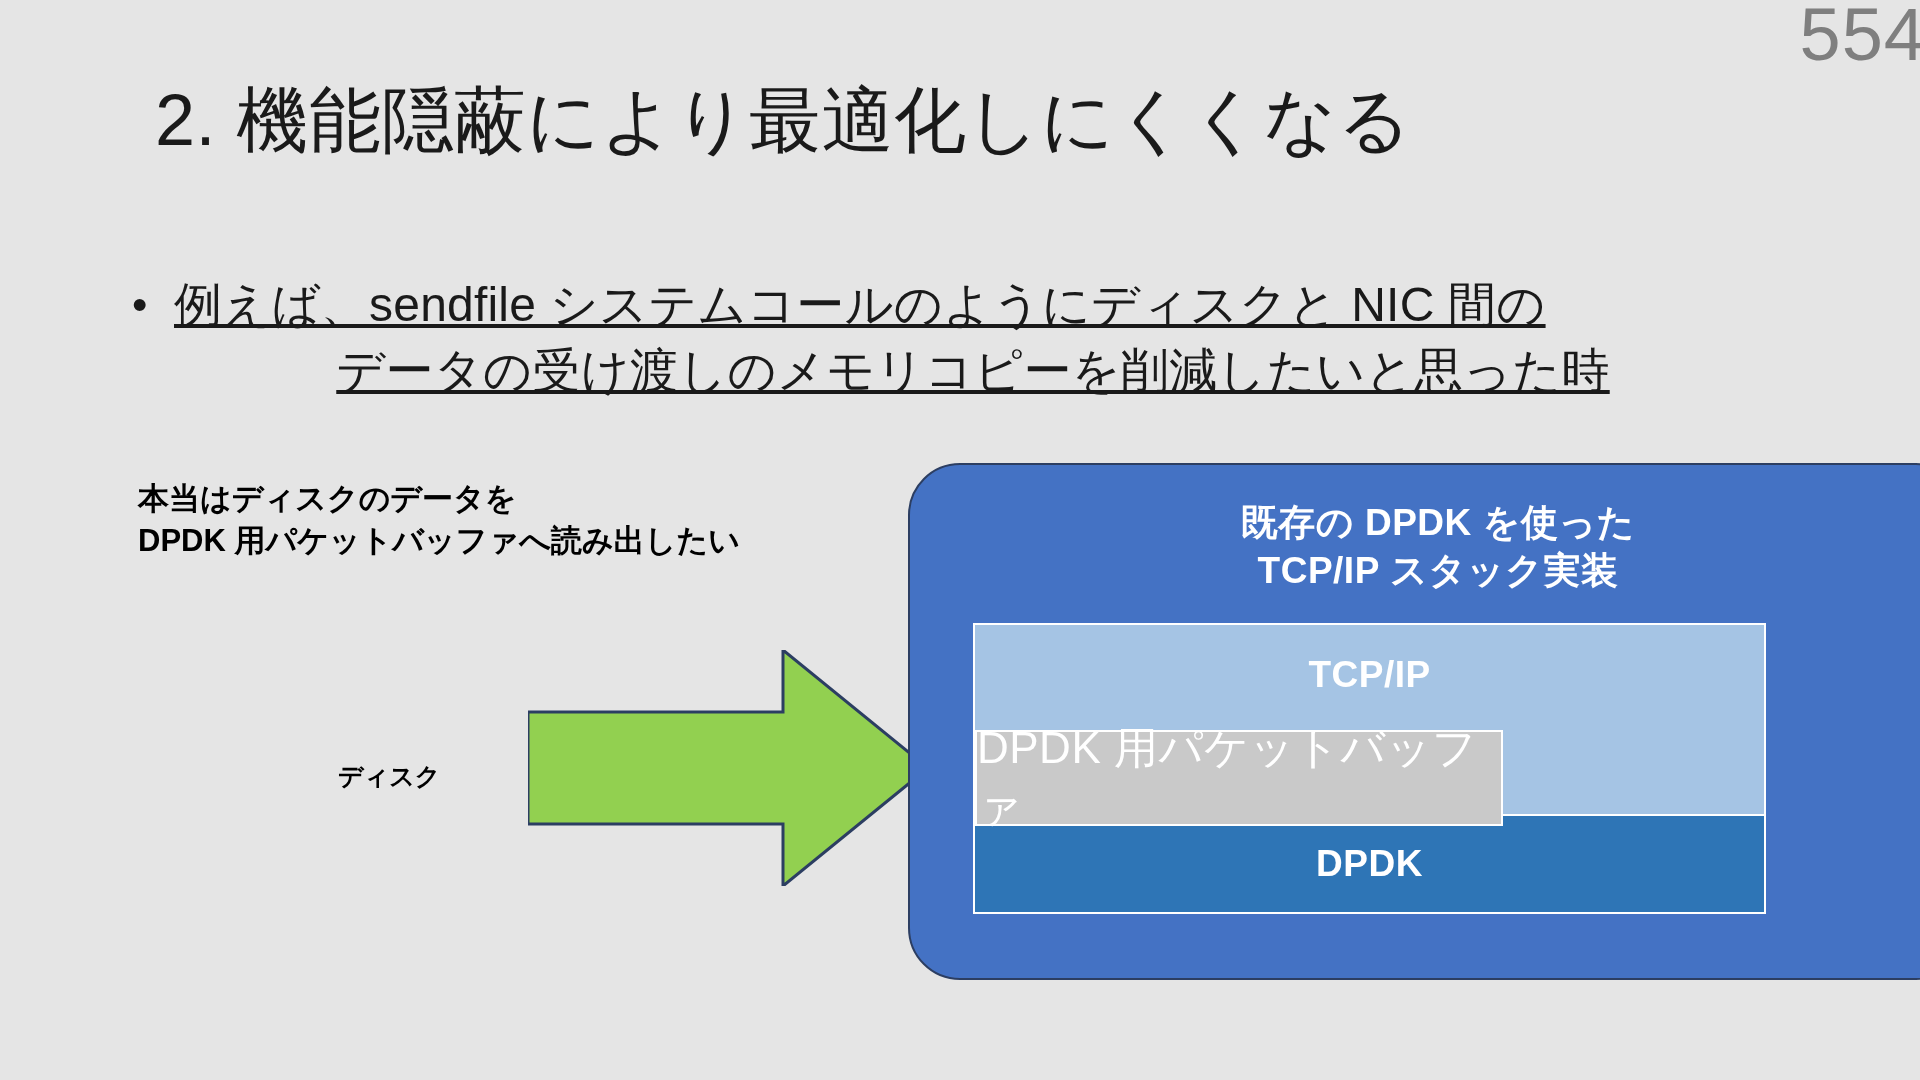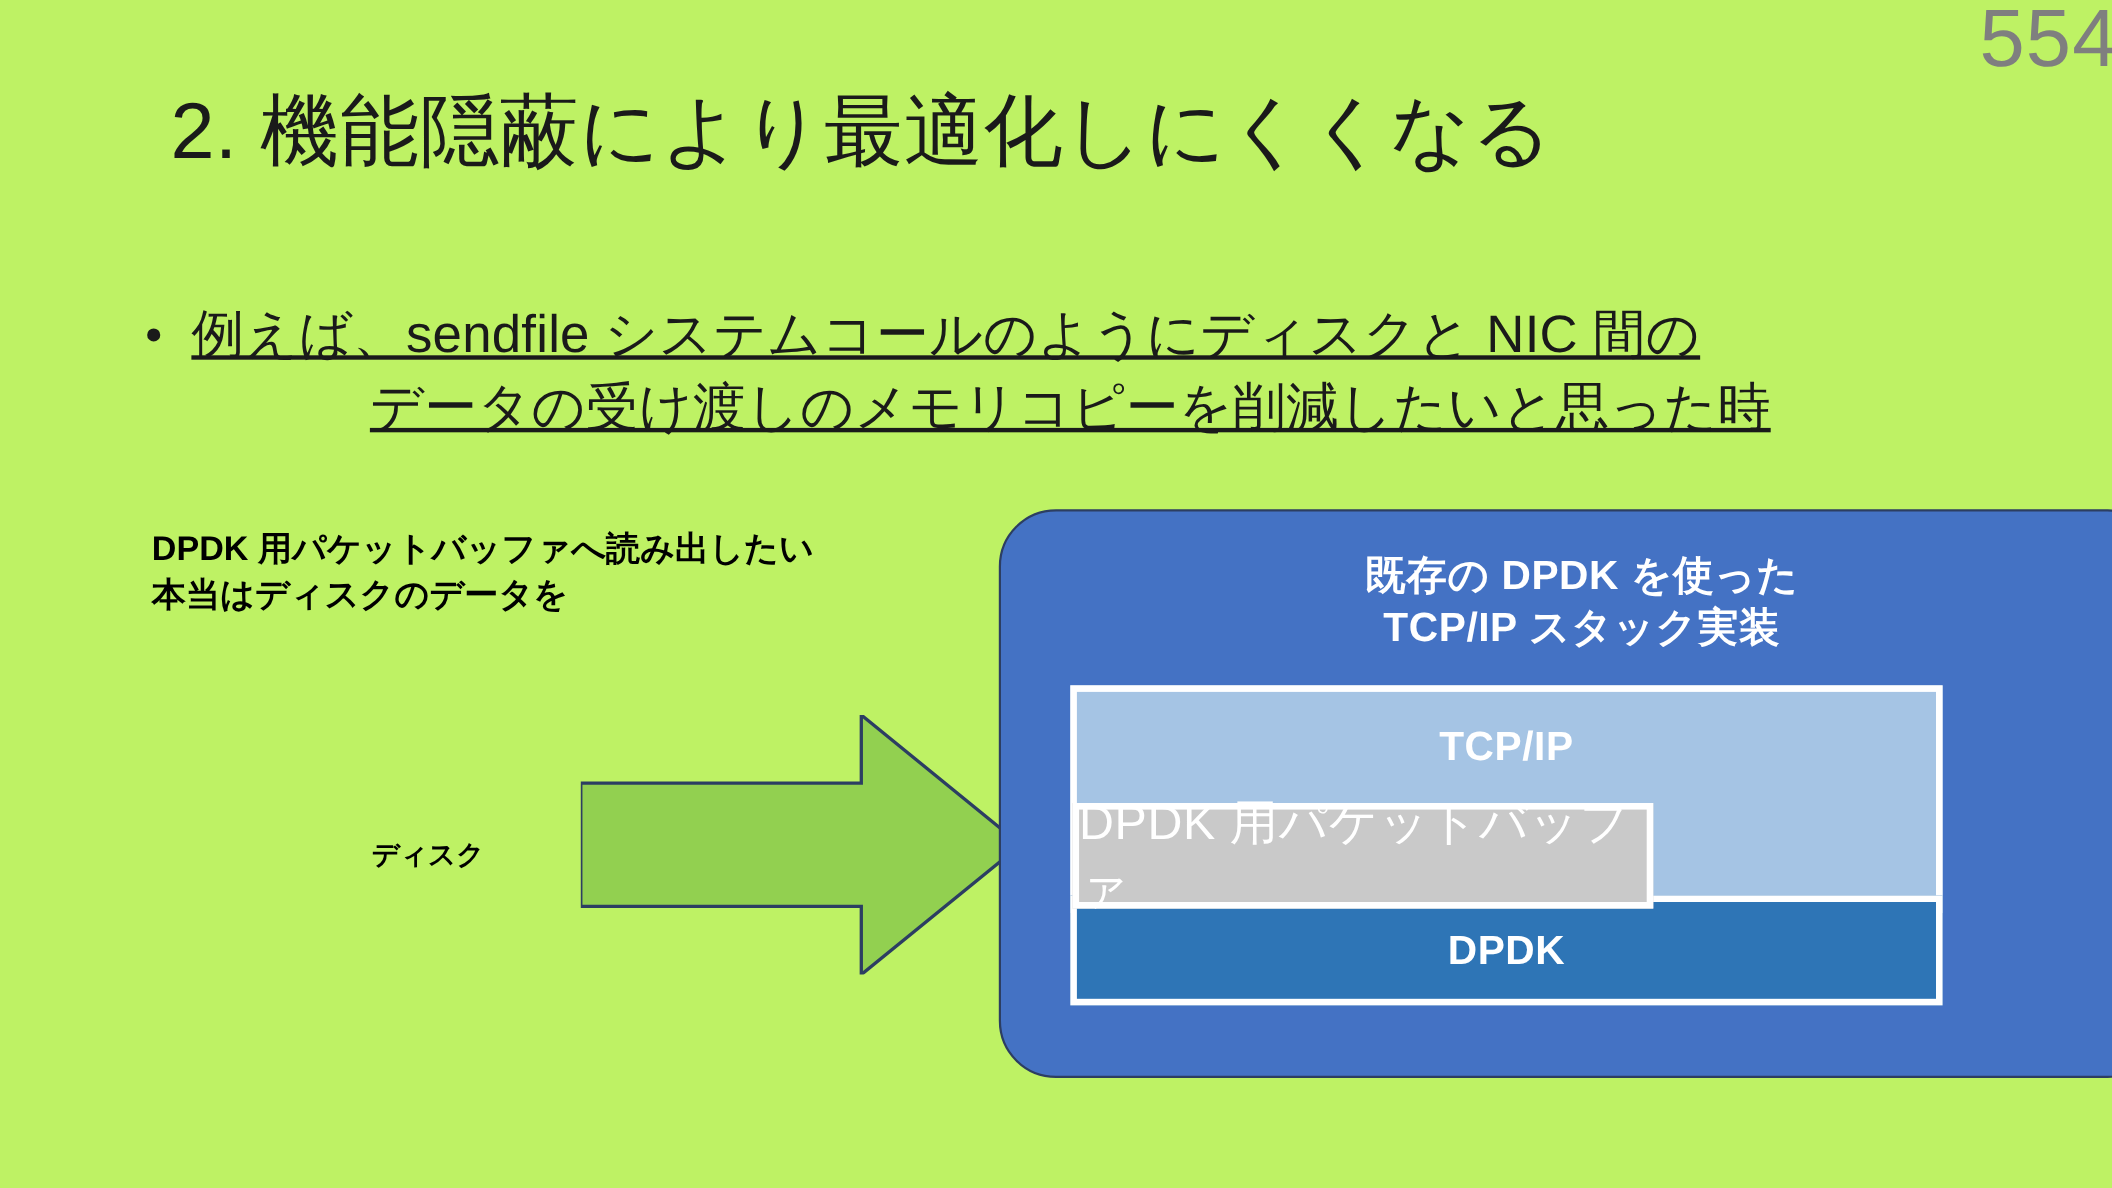--- a/index.html
+++ b/index.html
@@ -4,21 +4,21 @@
 <style>
   html, body {
     margin: 0;
     padding: 0;
     background: #ffffff;
   }
   #slide {
     position: relative;
     width: 1920px;
     height: 1080px;
-    background: #bef264;
+    background: #e5e5e5;
     overflow: hidden;
     font-family: "Liberation Sans", "DejaVu Sans", sans-serif;
   }
 
   
   #page-number {
     position: absolute;
     right: -6px;
     top: -2px;
     font-size: 74px;
@@ -135,21 +135,21 @@
   #stack {
     position: absolute;
     left: 63px;
     top: 158px;
     width: 793px;
     height: 307px;
   }
   .stack-box {
     position: absolute;
     box-sizing: border-box;
-    border: 6px solid #ffffff;
+    border: 2px solid #ffffff;
     color: #ffffff;
     display: flex;
     align-items: center;
     justify-content: center;
     font-size: 37px;
     font-weight: bold;
     letter-spacing: 0.5px;
   }
   #box-tcpip {
     left: 0;
@@ -188,22 +188,22 @@
 
   <div id="bullet-block">
     <div class="bullet-row">
       <div class="bullet-dot">•</div>
       <div class="bullet-text">例えば、sendfile システムコールのようにディスクと NIC 間の</div>
     </div>
     <div class="bullet-text cont">データの受け渡しのメモリコピーを削減したいと思った時</div>
   </div>
 
   <div id="left-annotation">
+    <div>本当はディスクのデータを</div>
     <div>DPDK 用パケットバッファへ読み出したい</div>
-    <div>本当はディスクのデータを</div>
   </div>
 
   <div id="disk-label">ディスク</div>
 
   <svg id="green-arrow" viewBox="0 0 400 236">
     <polygon points="0,62 255,62 255,0 400,118 255,236 255,174 0,174" fill="#92D050" stroke="#2c3e62" stroke-width="3"></polygon>
   </svg>
 
   <div id="dpdk-panel">
 

